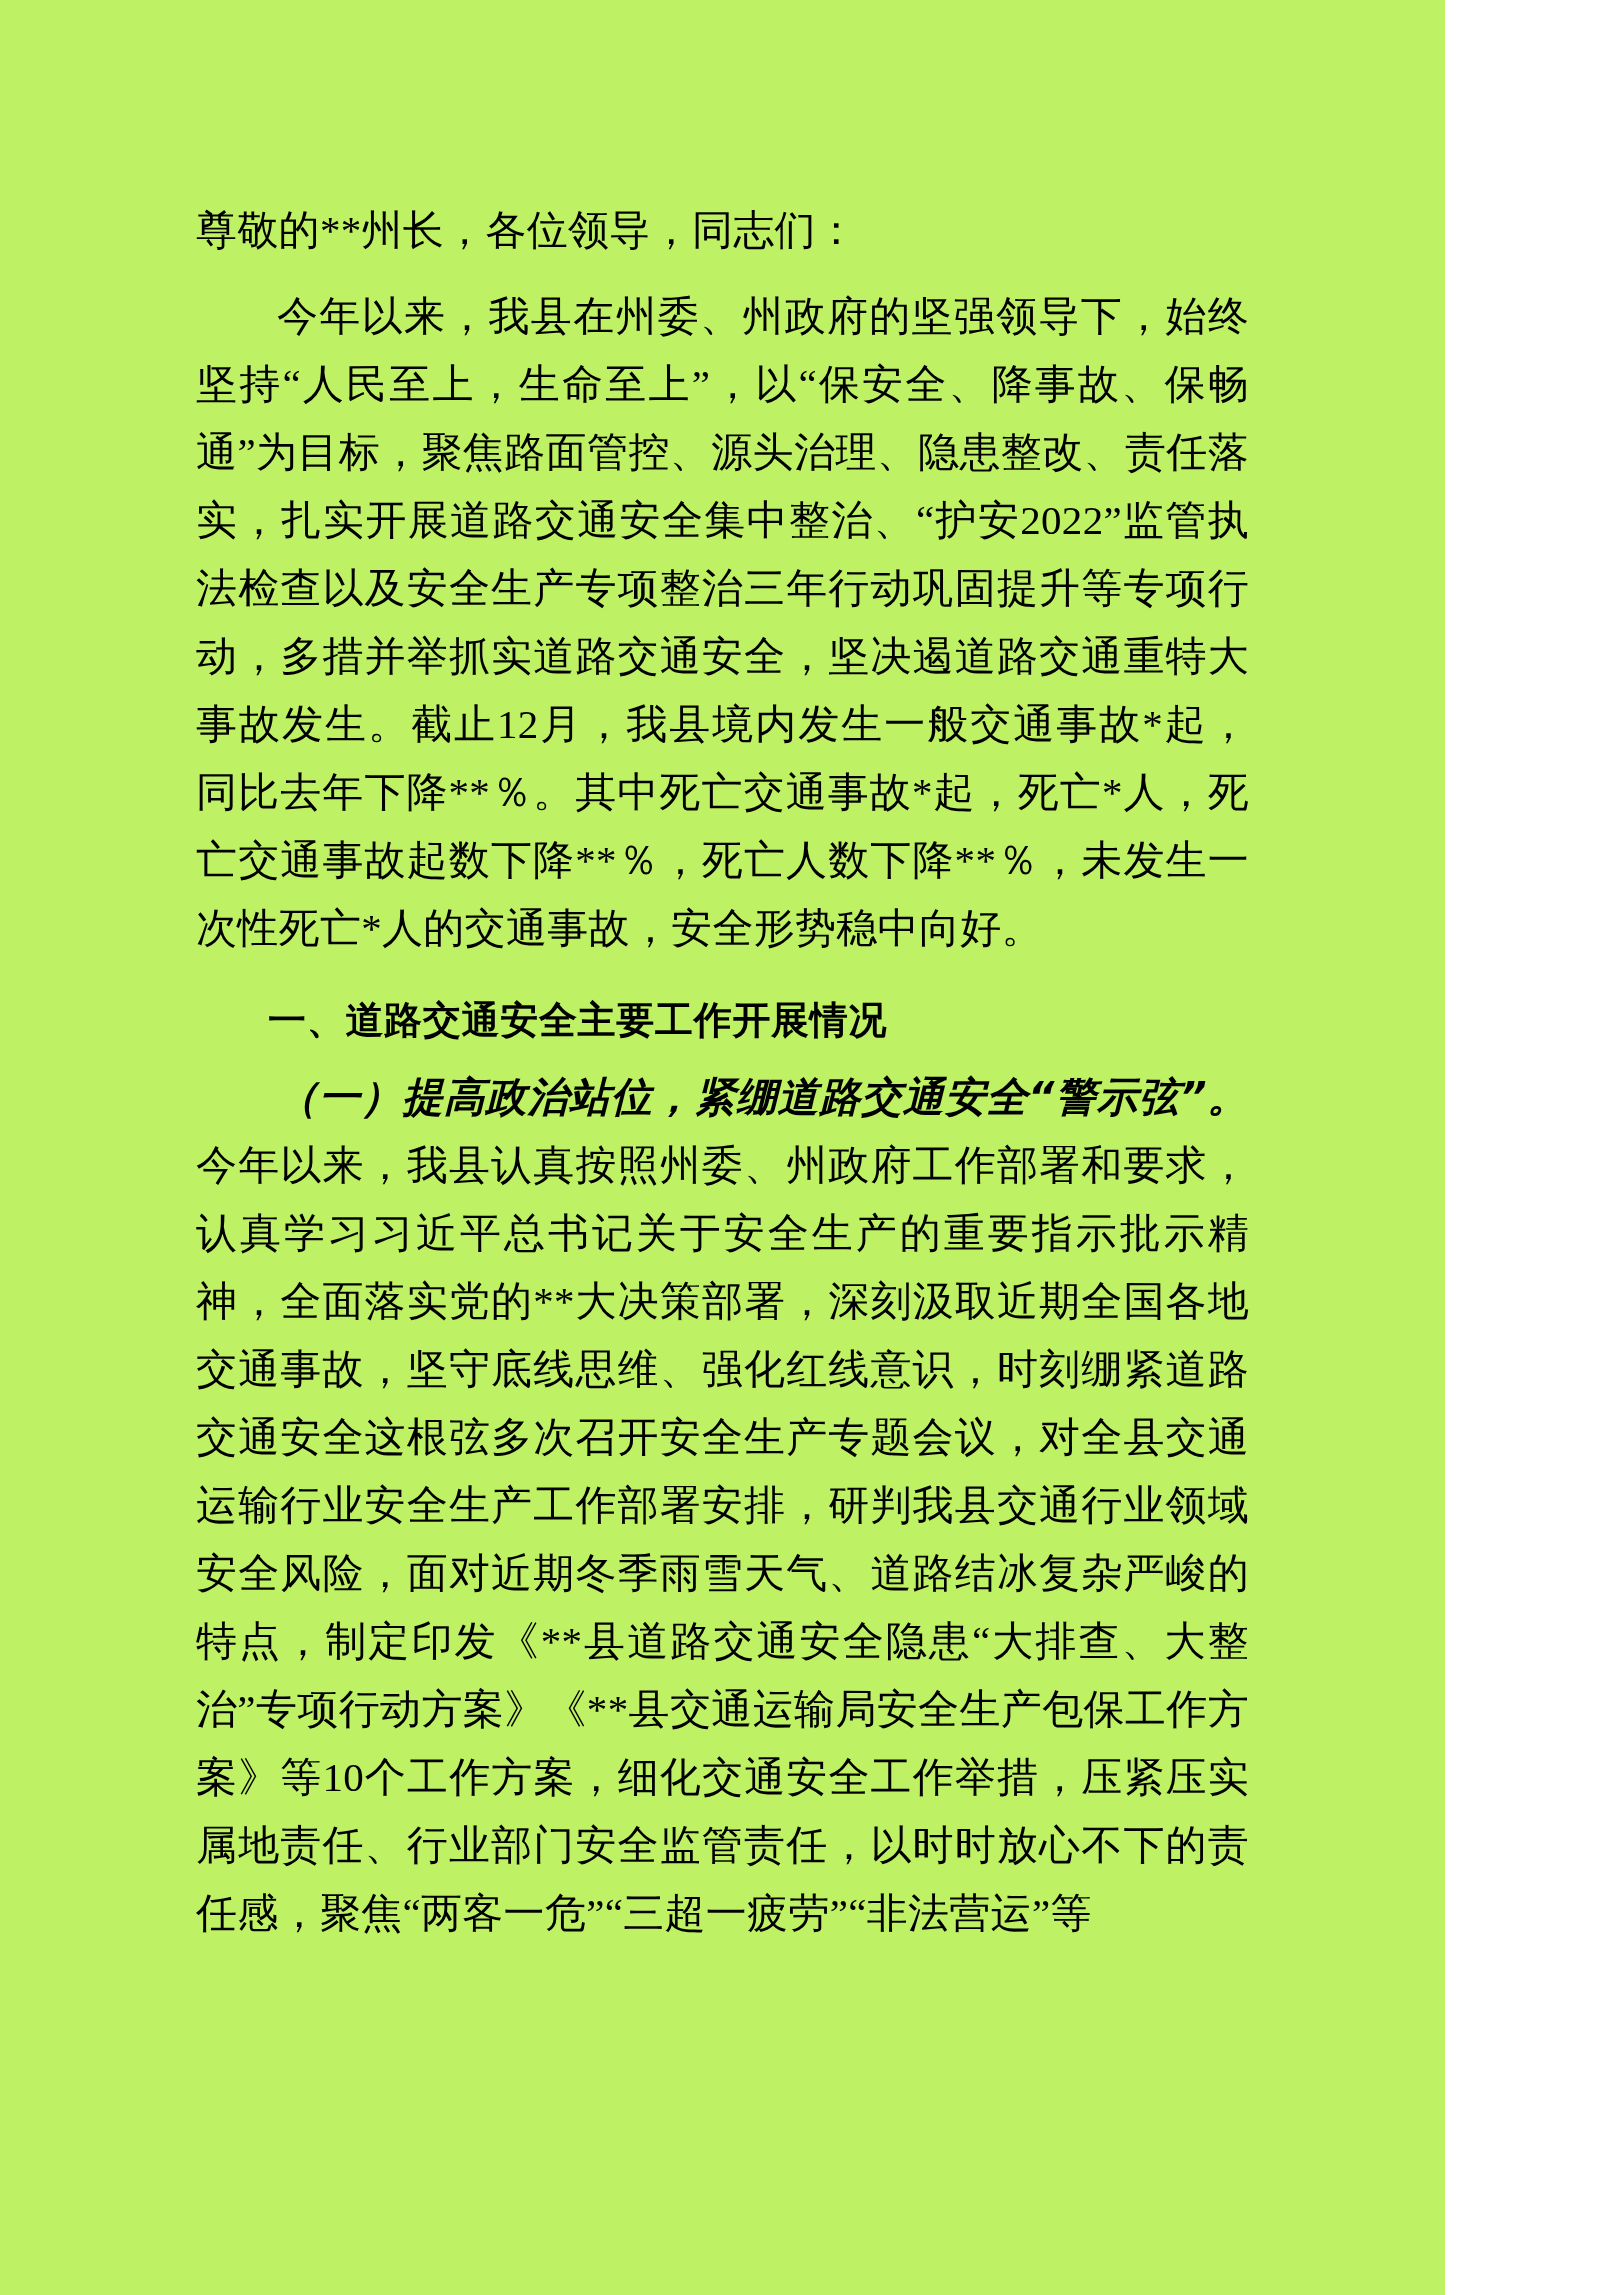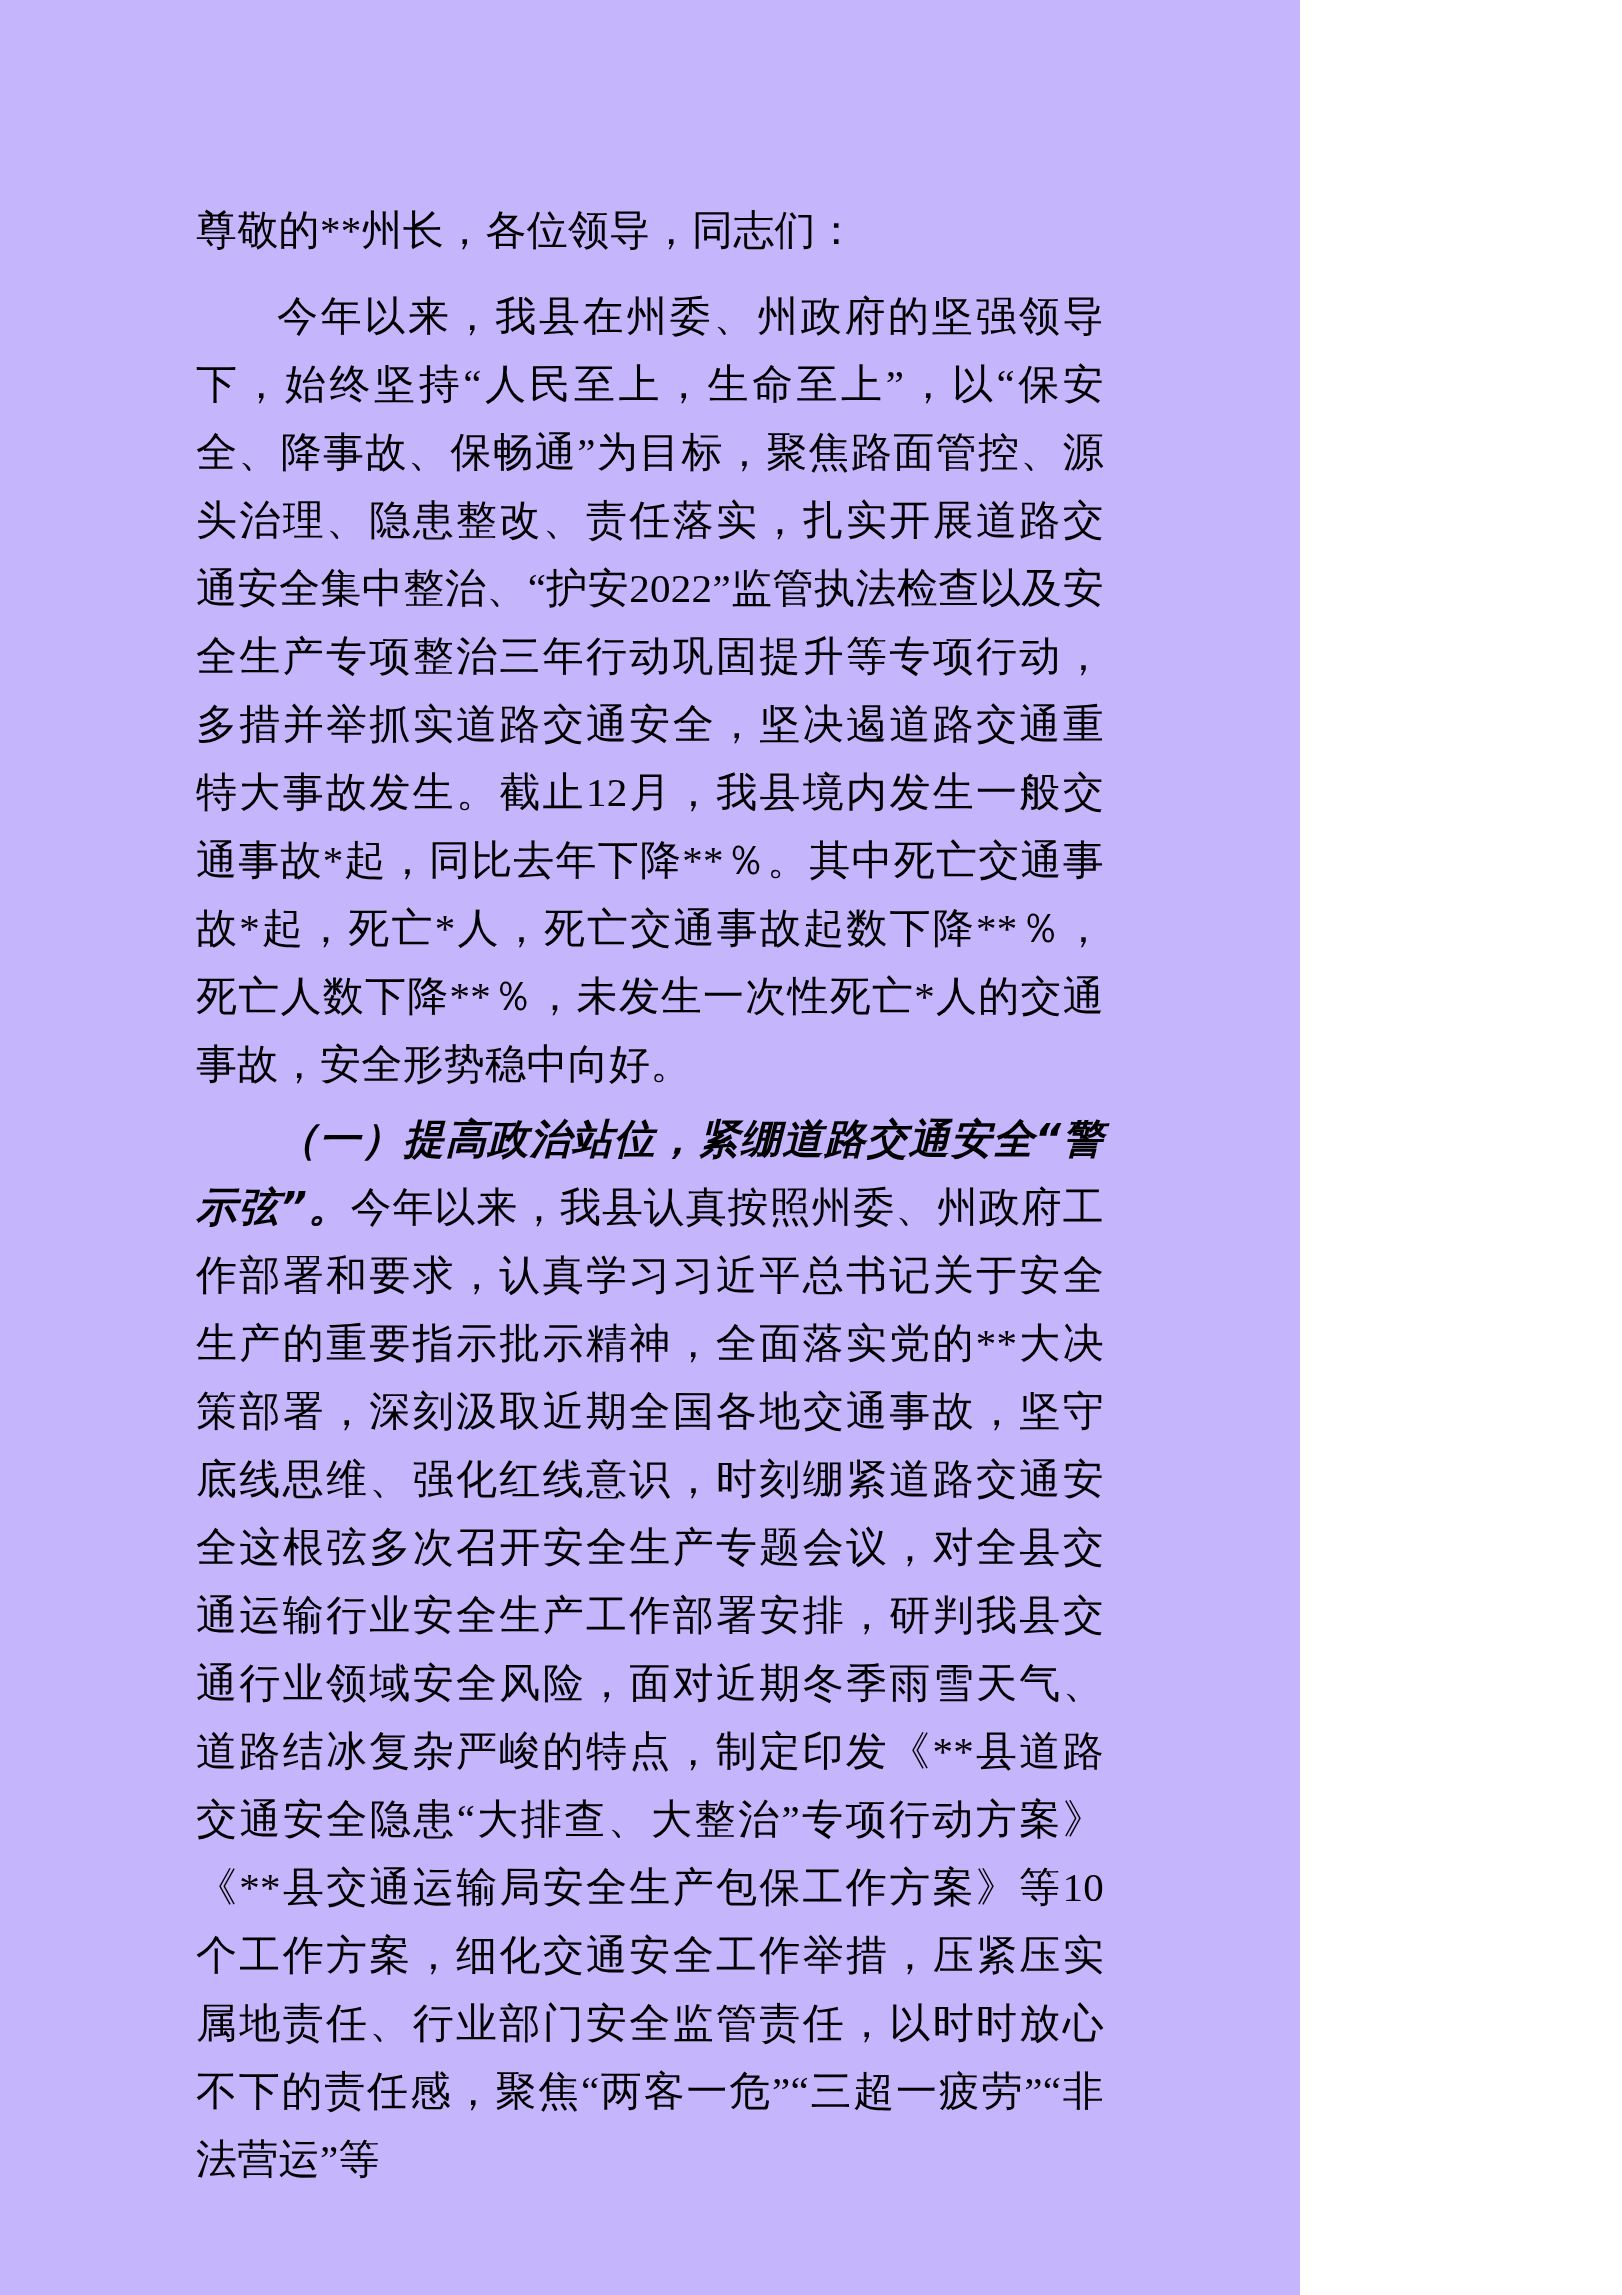--- a/index.html
+++ b/index.html
@@ -10,24 +10,24 @@
   body {
     width: 1623px;
     height: 2295px;
     font-family: "Liberation Serif", "DejaVu Serif", serif;
     color: #000000;
     position: relative;
     overflow: hidden;
   }
   .page {
     box-sizing: border-box;
-    width: 1300px;
+    width: 1445px;
     height: 2295px;
     padding: 196px 196px 118px 196px;
-    background: #c4b5fd;
+    background: #bef264;
   }
   .doc-body {
     font-size: 41px;
     line-height: 68px;
     text-align: justify;
     text-justify: inter-ideograph;
     letter-spacing: 0.3px;
   }
   p {
     margin: 0 0 0 0;
@@ -61,18 +61,19 @@
 </head>
 <body>
 
 <div class="page">
   <div class="doc-body">
 
     <p class="p-salutation">尊敬的**州长，各位领导，同志们：</p>
 
     <p class="p-indent para-block">今年以来，我县在州委、州政府的坚强领导下，始终坚持“人民至上，生命至上”，以“保安全、降事故、保畅通”为目标，聚焦路面管控、源头治理、隐患整改、责任落实，扎实开展道路交通安全集中整治、“护安2022”监管执法检查以及安全生产专项整治三年行动巩固提升等专项行动，多措并举抓实道路交通安全，坚决遏道路交通重特大事故发生。截止12月，我县境内发生一般交通事故*起，同比去年下降**％。其中死亡交通事故*起，死亡*人，死亡交通事故起数下降**％，死亡人数下降**％，未发生一次性死亡*人的交通事故，安全形势稳中向好。</p>
 
+    <p class="heading1">一、道路交通安全主要工作开展情况</p>
 
     <p class="p-indent para-block"><span class="heading2-run">（一）提高政治站位，紧绷道路交通安全“警示弦”。</span><span>今年以来，我县认真按照州委、州政府工作部署和要求，认真学习习近平总书记关于安全生产的重要指示批示精神，全面落实党的**大决策部署，深刻汲取近期全国各地交通事故，坚守底线思维、强化红线意识，时刻绷紧道路交通安全这根弦多次召开安全生产专题会议，对全县交通运输行业安全生产工作部署安排，研判我县交通行业领域安全风险，面对近期冬季雨雪天气、道路结冰复杂严峻的特点，制定印发《**县道路交通安全隐患“大排查、大整治”专项行动方案》《**县交通运输局安全生产包保工作方案》等10个工作方案，细化交通安全工作举措，压紧压实属地责任、行业部门安全监管责任，以时时放心不下的责任感，聚焦“两客一危”“三超一疲劳”“非法营运”等</span></p>
 
   </div>
 </div>
 
 
 </body></html>

